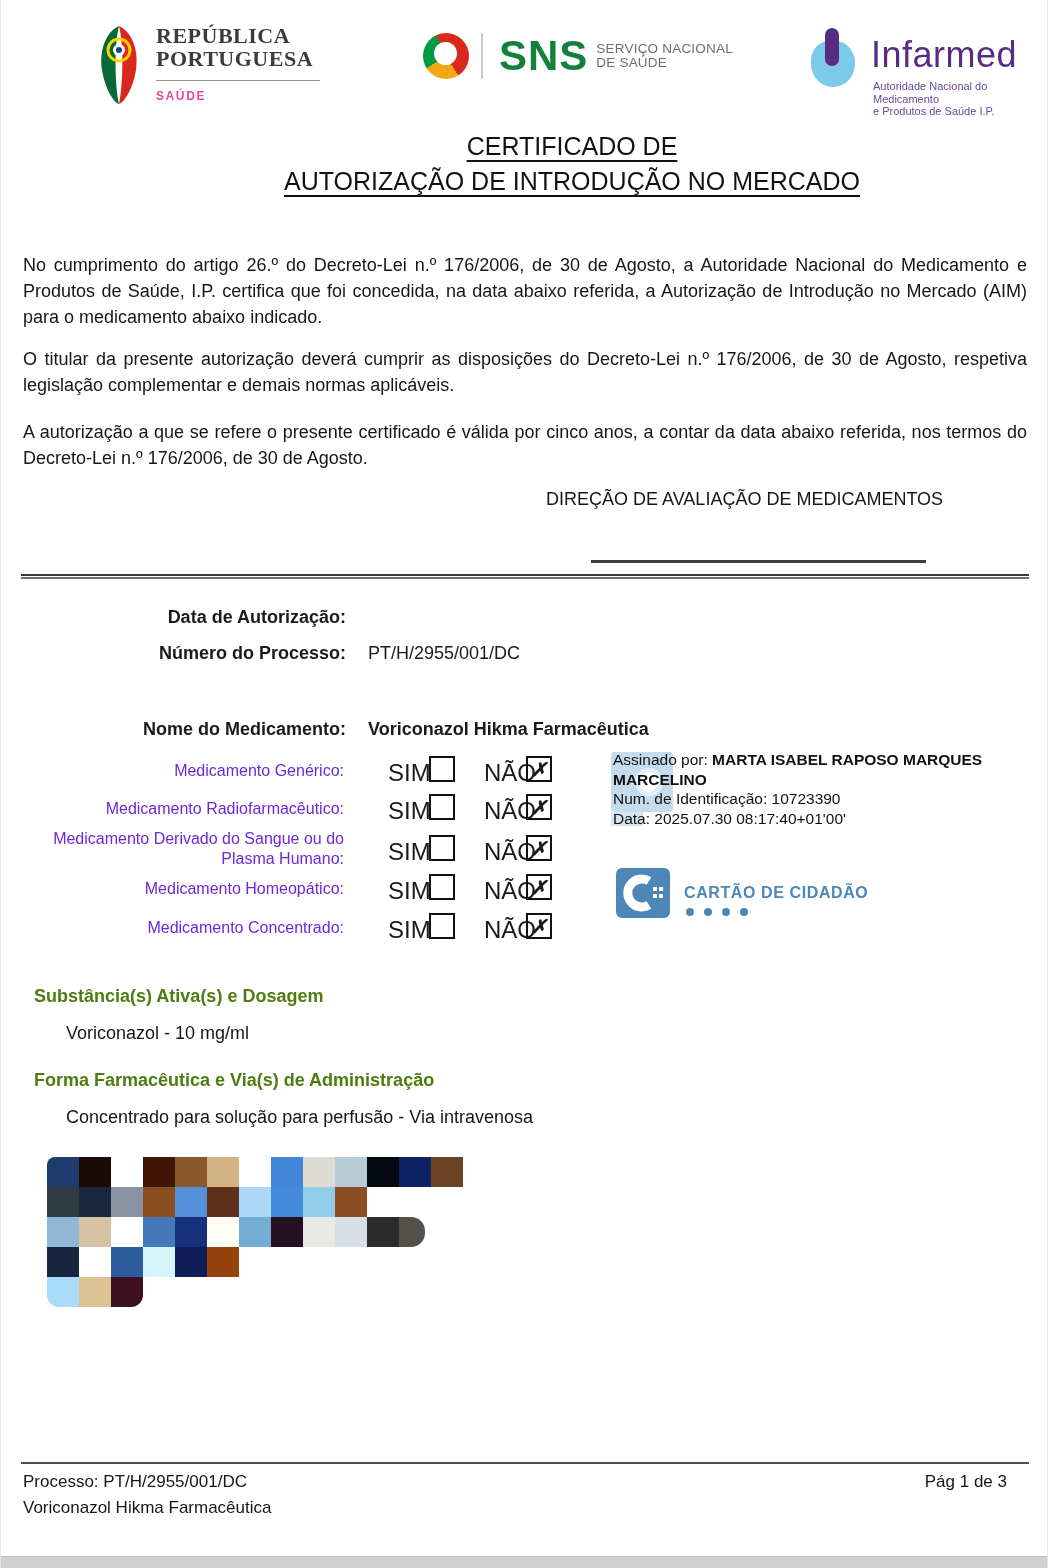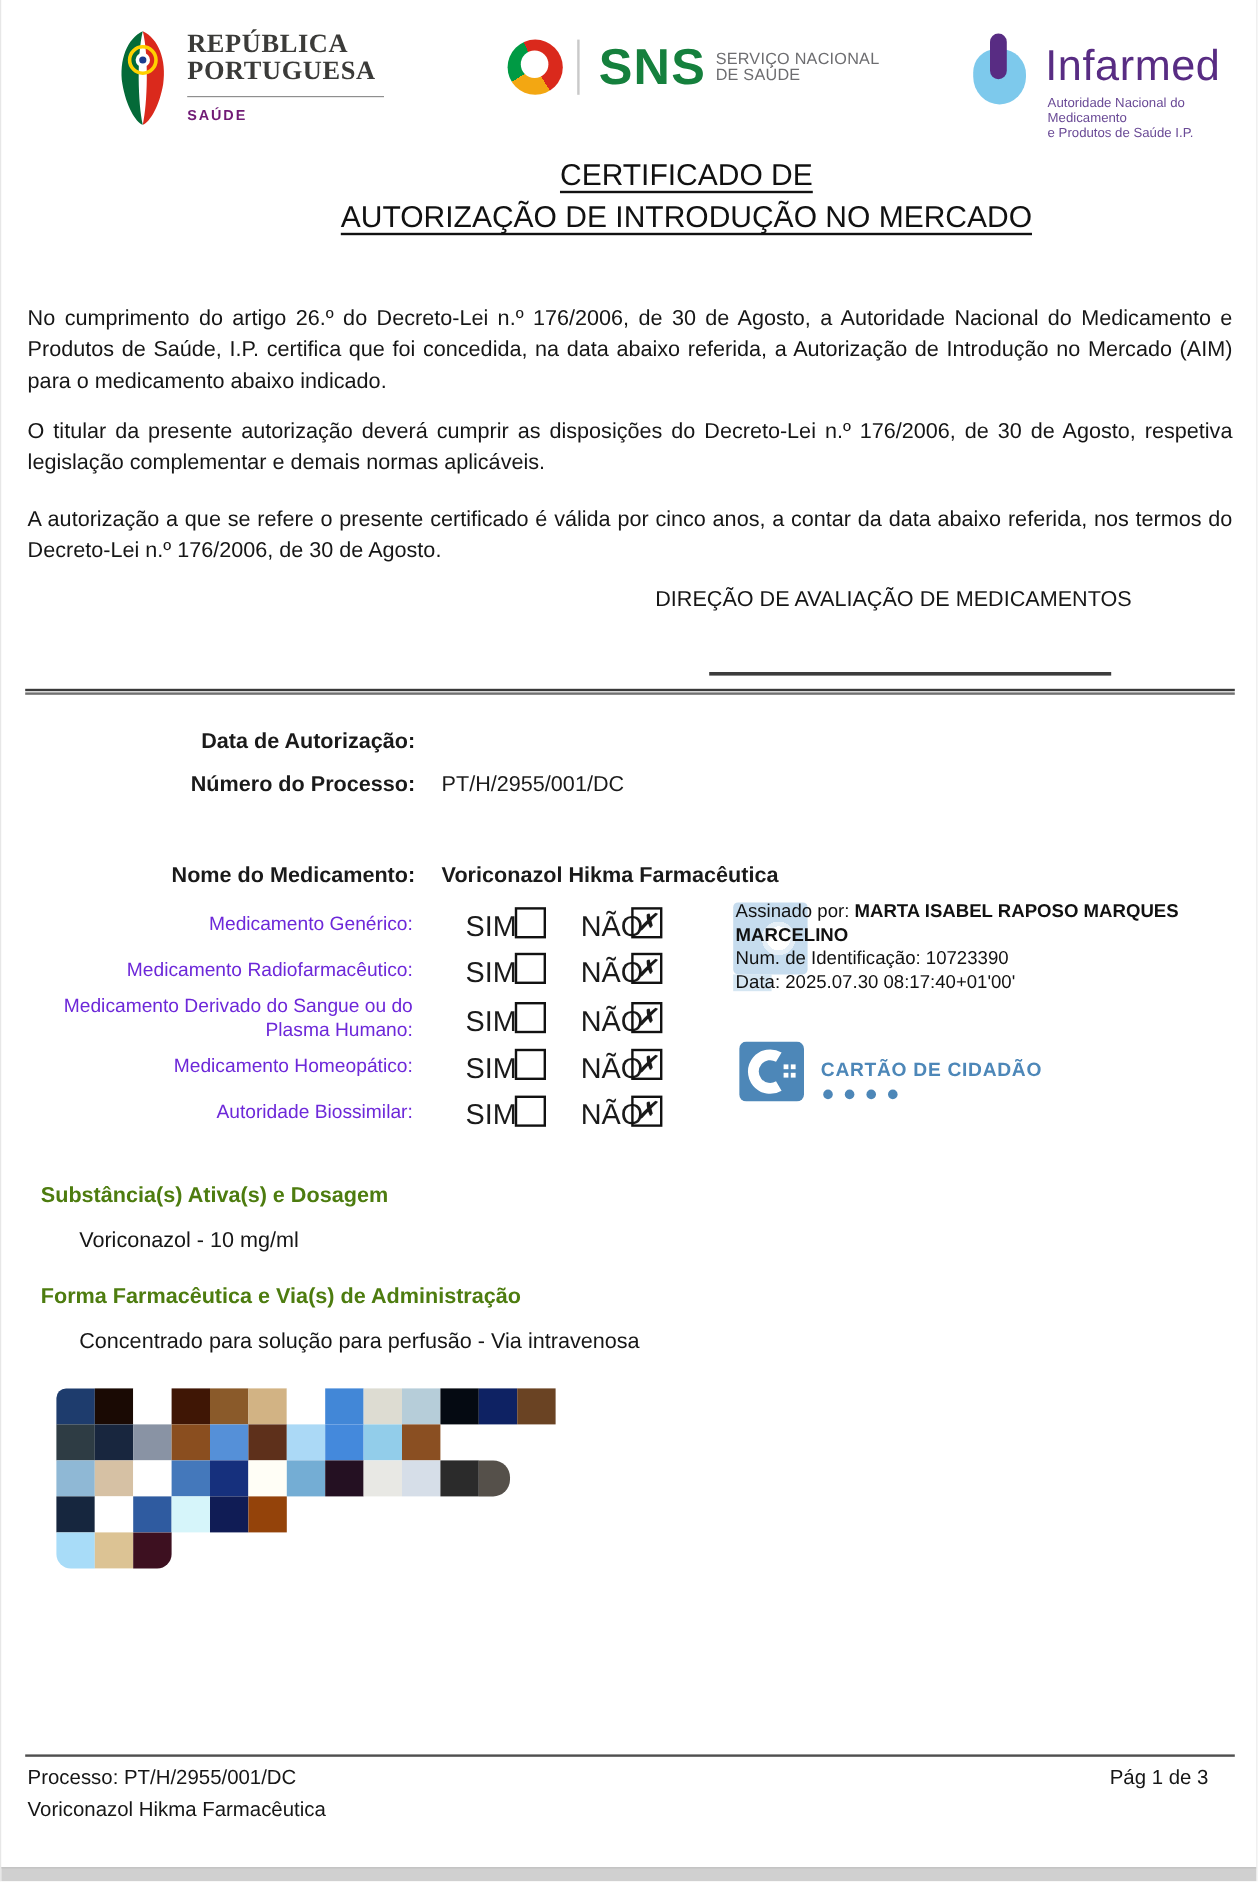--- a/index.html
+++ b/index.html
@@ -10,21 +10,21 @@
   }
   .abs{position:absolute;}
 
   
   #gov-logo{left:95px;top:24px;display:flex;gap:14px;}
   #gov-flag{width:46px;height:82px;}
   #gov-text .l1,#gov-text .l2{
     font-family:"Liberation Serif",serif;font-weight:bold;font-size:22px;
     color:#3b3b39;letter-spacing:.5px;line-height:23px;}
   #gov-rule{width:164px;height:1px;background:#8f8f8f;margin:10px 0 8px 0;}
-  #gov-sub{font-size:12px;font-weight:bold;color:#701a75;letter-spacing:1.6px;}
+  #gov-sub{font-size:12px;font-weight:bold;color:#ec4899;letter-spacing:1.6px;}
 
   #sns-logo{left:422px;top:33px;display:flex;align-items:center;}
   #sns-sphere{width:46px;height:46px;border-radius:50%;
     background:conic-gradient(from 40deg,#da291c 0 30%,#f3a712 30% 55%,#009a44 55% 82%,#da291c 82% 100%);
     position:relative;}
   #sns-sphere:after{content:"";position:absolute;left:11px;top:9px;width:23px;height:23px;
     border-radius:50%;background:#fff;}
   #sns-div{width:2px;height:46px;background:#c9c9c9;margin:0 16px 0 12px;}
   #sns-abbr{font-size:42px;font-weight:bold;color:#15803d;letter-spacing:1px;line-height:42px;}
   #sns-small{margin-left:8px;color:#6d6d70;font-size:13.5px;line-height:14.5px;letter-spacing:.2px;}
@@ -194,21 +194,21 @@
     <span class="cb-box nao">✗</span>
   </div>
   <div class="abs cb-row" style="top:874px;">
     <div class="cb-label">Medicamento Homeopático:</div>
     <span class="yn sim">SIM</span>
     <span class="cb-box sim"></span>
     <span class="yn nao">NÃO</span>
     <span class="cb-box nao">✗</span>
   </div>
   <div class="abs cb-row" style="top:913px;">
-    <div class="cb-label">Autoridade Biossimilar:</div>
+    <div class="cb-label">Medicamento Concentrado:</div>
     <span class="yn sim">SIM</span>
     <span class="cb-box sim"></span>
     <span class="yn nao">NÃO</span>
     <span class="cb-box nao">✗</span>
   </div>
 
   <div class="abs" id="sig-watermark"></div>
   <div class="abs" id="sig-watermark2"></div>
   <div class="abs" id="sig-text">
     <span>Assinado por: </span><b>MARTA ISABEL RAPOSO MARQUES MARCELINO</b><br>

